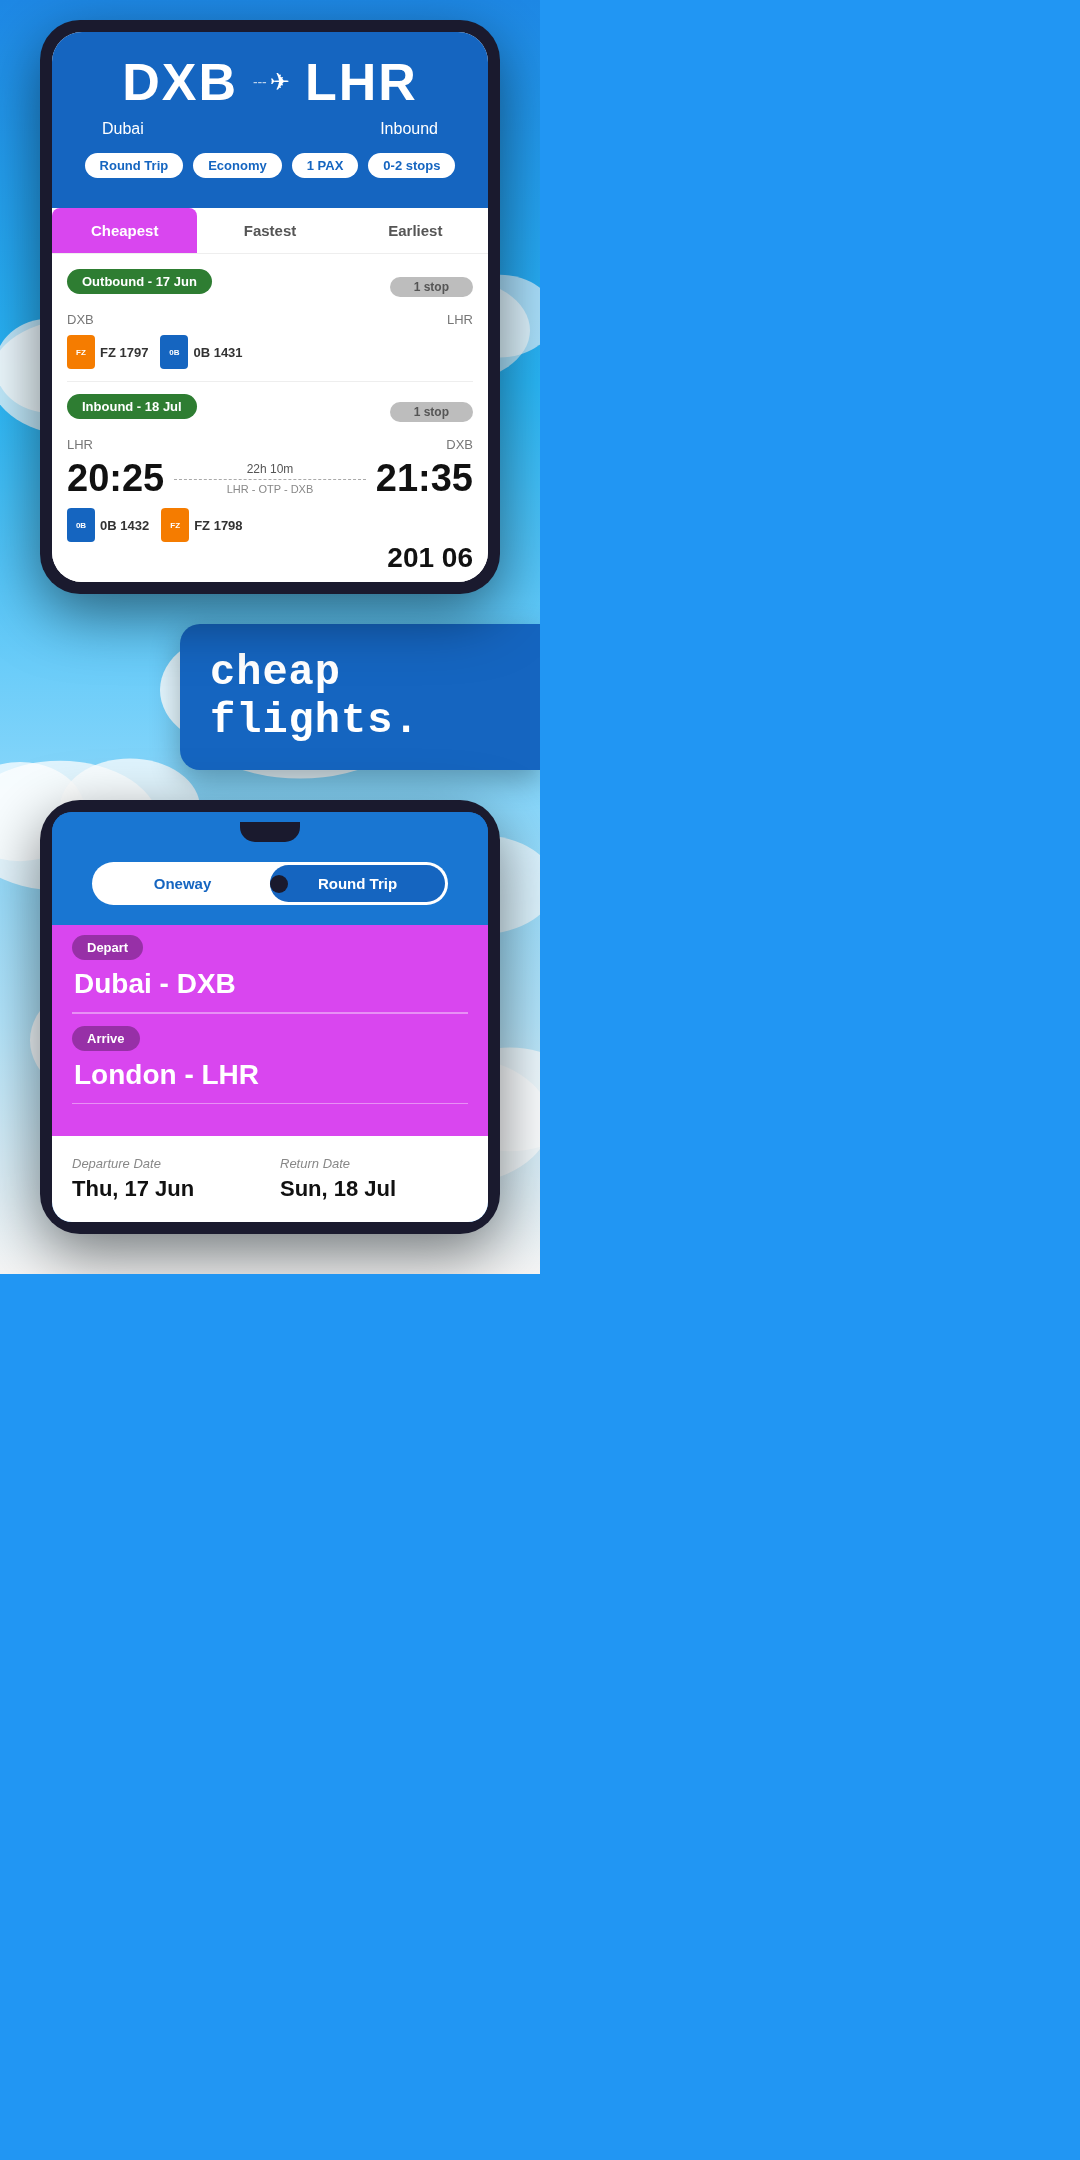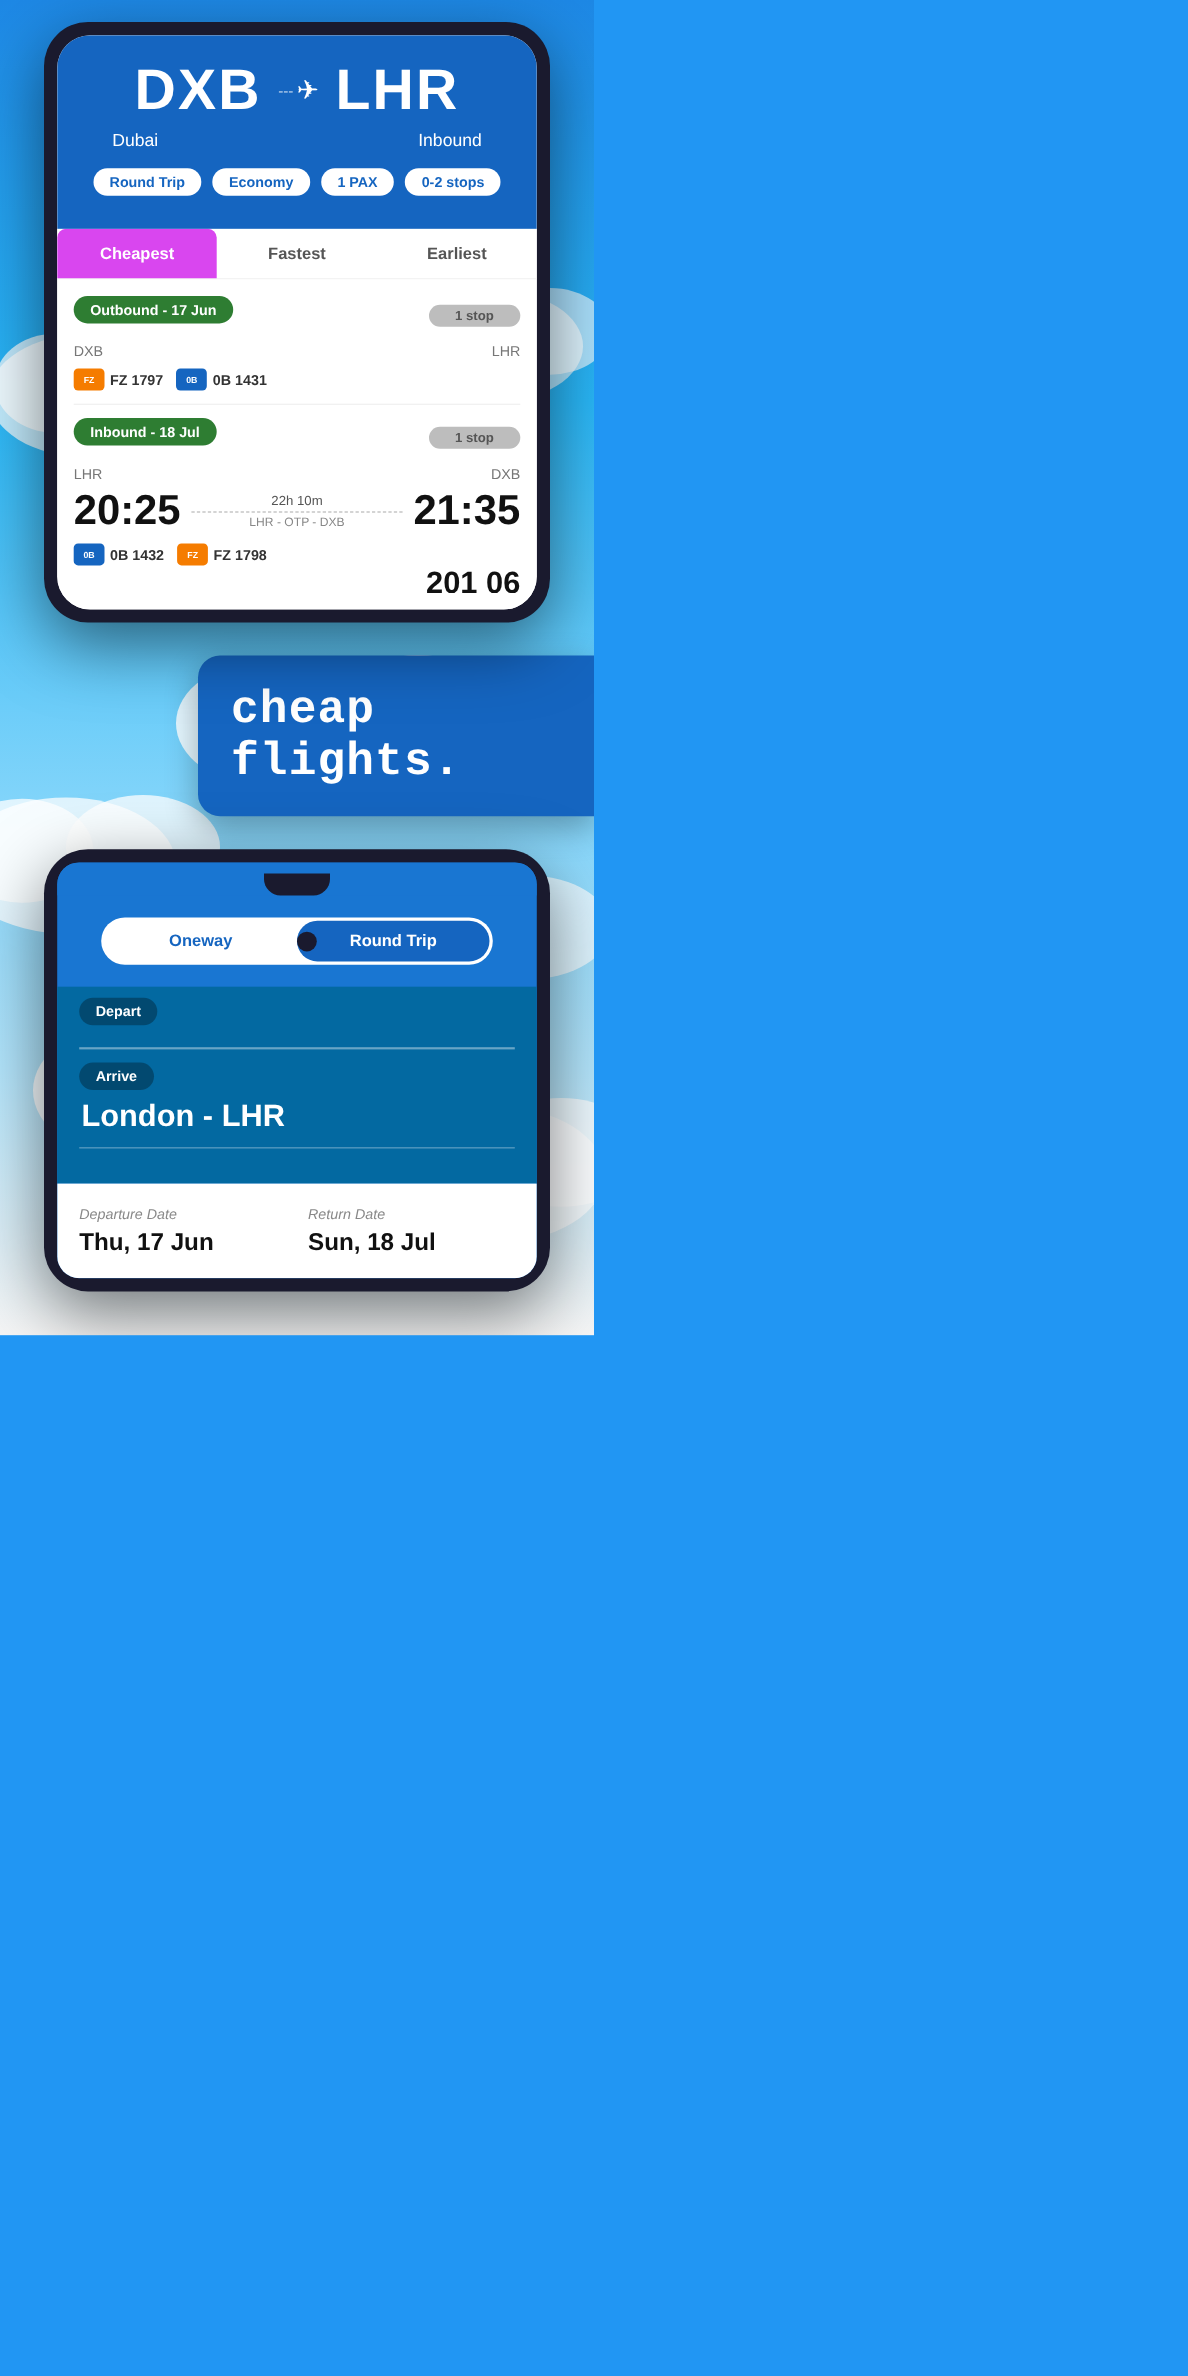--- a/index.html
+++ b/index.html
@@ -182,21 +182,21 @@
     .airline-badge {
       display: flex;
       align-items: center;
       gap: 5px;
       font-size: 13px;
       font-weight: 600;
       color: #333;
     }
     .airline-logo {
       width: 28px;
-      height: 20px;
+      height: 34px;
       border-radius: 4px;
       display: flex;
       align-items: center;
       justify-content: center;
       font-size: 8px;
       font-weight: 900;
       color: white;
     }
     .logo-orange { background: #F57C00; }
     .logo-blue { background: #1565C0; }
@@ -302,21 +302,21 @@
       background: #1a1a2e;
       border-radius: 50%;
       top: 50%;
       transform: translateY(-50%);
       left: 50%;
       z-index: 3;
     }
 
     
     .phone2-form {
-      background: #0369a1;
+      background: #d946ef;
       padding: 10px 20px 20px;
     }
     .form-label {
       display: inline-block;
       background: rgba(0,0,0,0.3);
       color: white;
       border-radius: 15px;
       padding: 5px 15px;
       font-size: 13px;
       font-weight: 600;
@@ -529,20 +529,21 @@
             <div class="toggle-dot"></div>
             <div class="trip-option active">
               <span>Round Trip</span>
             </div>
           </div>
         </div>
 
         <div class="phone2-form">
           <div>
             <span class="form-label">Depart</span>
+            <div class="form-value">Dubai - DXB</div>
           </div>
           <div class="form-divider"></div>
           <div>
             <span class="form-label">Arrive</span>
             <div class="form-value">London - LHR</div>
           </div>
           <div class="form-divider"></div>
         </div>
 
         <div class="dates-section">

